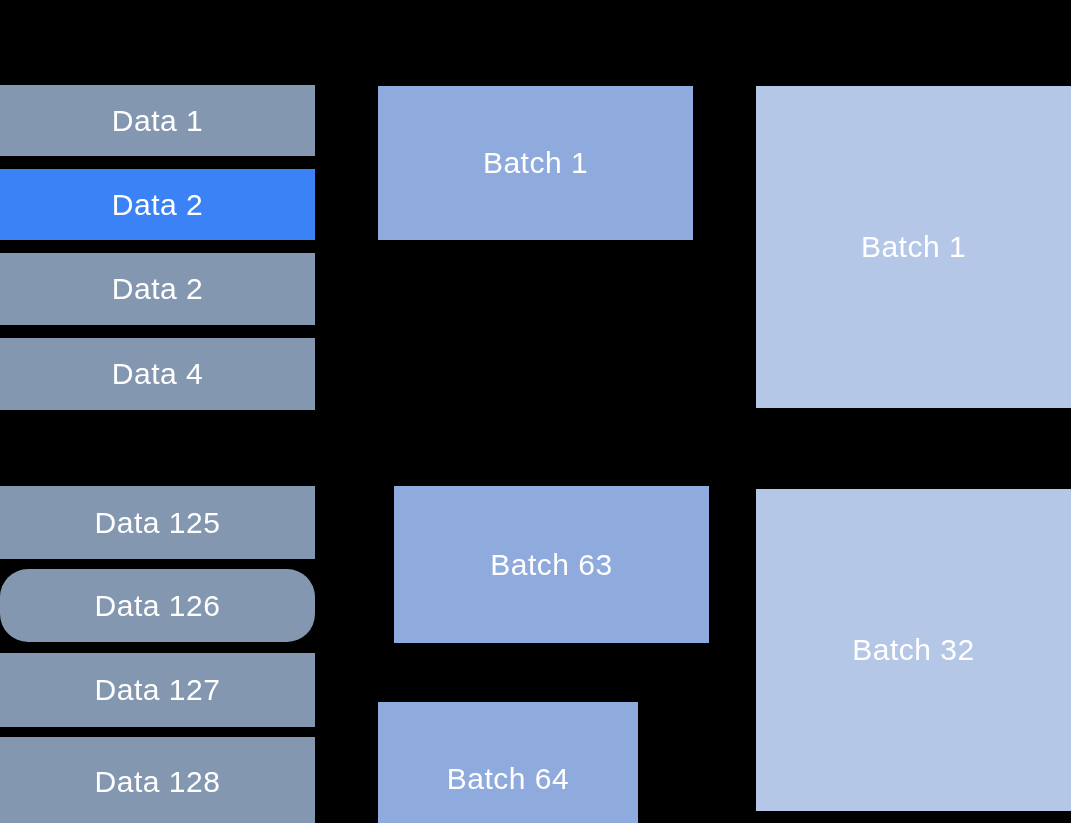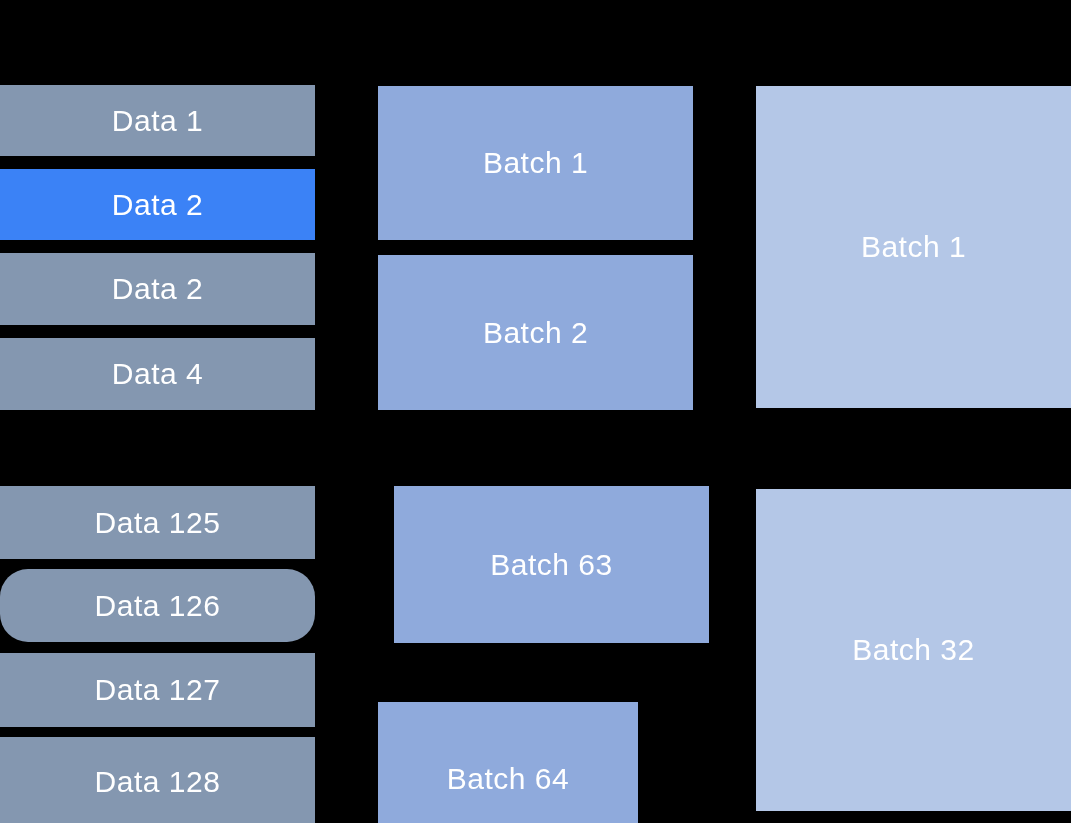--- a/index.html
+++ b/index.html
@@ -29,21 +29,20 @@
 <body>
 
 <div class="canvas" style="background-color: rgb(0, 0, 0); color: rgb(255, 255, 255);">
 
   <div class="box" style="left: 0px; top: 85px; width: 315px; height: 71px; background-color: rgb(132, 151, 176);">Data 1</div>
   <div class="box" style="left: 0px; top: 169px; width: 315px; height: 71px; background-color: #3b82f6;">Data 2</div>
   <div class="box" style="left: 0px; top: 253px; width: 315px; height: 72px; background-color: rgb(132, 151, 176);">Data 2</div>
   <div class="box" style="left: 0px; top: 338px; width: 315px; height: 72px; background-color: rgb(132, 151, 176);">Data 4</div>
 
   <div class="box" style="left: 378px; top: 86px; width: 315px; height: 154px; background-color: rgb(143, 170, 220);">Batch 1</div>
-  <div class="box" style="left: 378px; top: 255px; width: 315px; height: 155px; background-color: rgb(143, 170, 220);">Batch 2</div>
 
   <div class="box" style="left: 756px; top: 86px; width: 315px; height: 322px; background-color: rgb(180, 199, 231);">Batch 1</div>
 
   <div class="box" style="left: 0px; top: 486px; width: 315px; height: 73px; background-color: rgb(132, 151, 176);">Data 125</div>
   <div class="box" style="left: 0px; top: 569px; width: 315px; height: 73px; background-color: rgb(132, 151, 176); border-radius: 28px;">Data 126</div>
   <div class="box" style="left: 0px; top: 653px; width: 315px; height: 74px; background-color: rgb(132, 151, 176);">Data 127</div>
   <div class="box" style="left: 0px; top: 737px; width: 315px; height: 90px; background-color: rgb(132, 151, 176);">Data 128</div>
 
   <div class="box" style="left: 378px; top: 486px; width: 315px; height: 157px; background-color: rgb(143, 170, 220); margin-left: 16px;">Batch 63</div>
   <div class="box" style="left: 378px; top: 657px; width: 260px; height: 154px; background-color: rgb(143, 170, 220); margin-top: 45px;">Batch 64</div>

